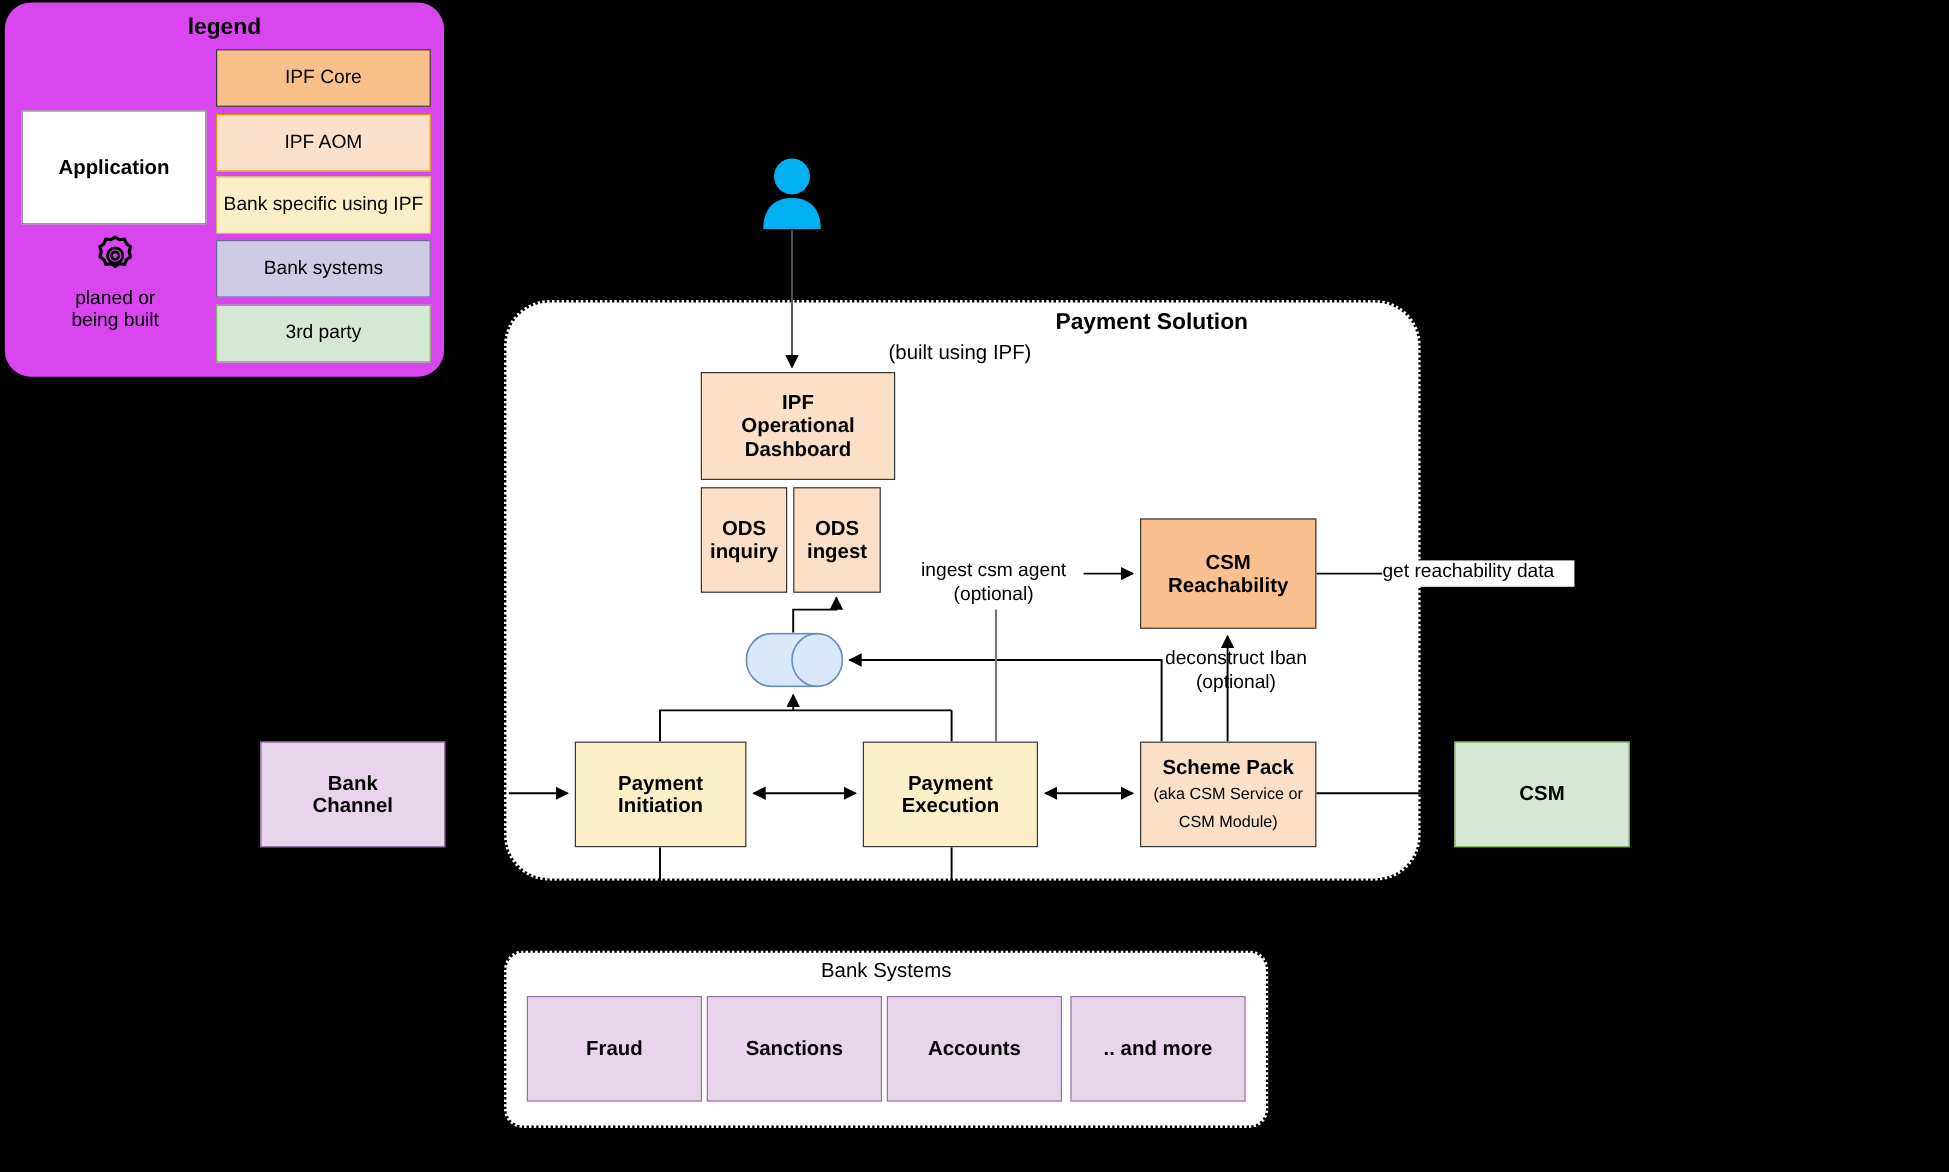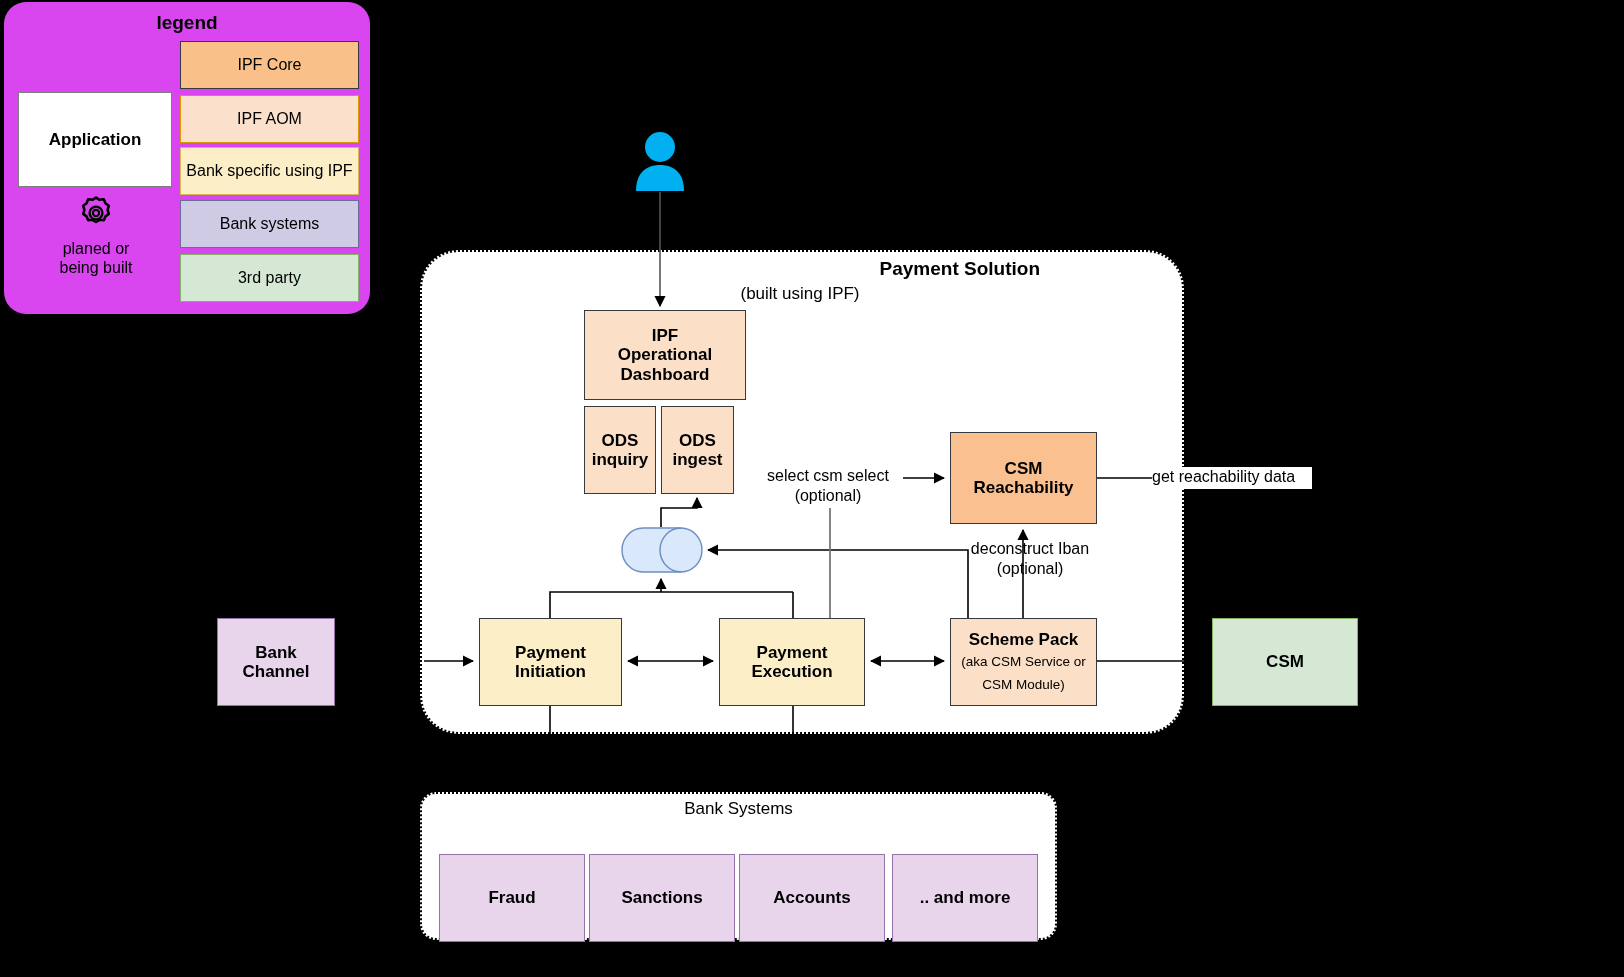--- a/index.html
+++ b/index.html
@@ -107,21 +107,21 @@
     font-size: 17px; font-weight: bold;
     padding: 2px 7px;
   }
   #scheme-pack .sub { font-size: 13.5px; font-weight: normal; margin-top: 3px; line-height: 1.45; }
 
   
   #datastore { left: 621px; top: 527px; width: 82px; height: 46px; }
 
   
   #bank-channel {
-    left: 217px; top: 618px; width: 118px; height: 88px;
+    left: 217px; top: 618px; width: 154px; height: 88px;
     background: #E8D5EC; border: 1.4px solid #9673A6;
     font-size: 17px; font-weight: bold;
   }
   #csm-external {
     left: 1212px; top: 618px; width: 146px; height: 88px;
     background: #D5E8D4; border: 1.4px solid #82B366;
     font-size: 17px; font-weight: bold;
   }
 
   
@@ -131,21 +131,21 @@
     border: 2px dotted #000000;
     border-radius: 16px;
   }
   #bank-systems-title {
     left: 420px; top: 799px; width: 637px;
     text-align: center; font-size: 17px; color: #000;
   }
   .bank-sys-item {
     top: 830px; width: 146px; height: 88px;
     background: #E8D5EC; border: 1.4px solid #9673A6;
-    font-size: 17px; font-weight: bold; margin-top: 24px;
+    font-size: 17px; font-weight: bold;
   }
 
   
   .edge-label {
     font-size: 16px; color: #000; text-align: center; line-height: 1.25;
   }
   #lbl-select-csm { left: 742px; top: 466px; width: 172px; }
   #lbl-deconstruct { left: 960px; top: 539px; width: 140px; }
   #lbl-get-reach {
     left: 1152px; top: 467px; width: 160px; height: 22px;
@@ -287,21 +287,21 @@
   <span>Execution</span>
 </div>
 
 <div class="abs box" id="scheme-pack">
   <span>Scheme Pack</span>
   <span class="sub">(aka CSM Service or</span>
   <span class="sub">CSM Module)</span>
 </div>
 
 <div class="abs edge-label" id="lbl-select-csm">
-  <div>select csm select</div>
+  <div>ingest csm agent</div>
   <div>(optional)</div>
 </div>
 <div class="abs edge-label" id="lbl-deconstruct">
   <div>deconstruct Iban</div>
   <div>(optional)</div>
 </div>
 <div class="abs edge-label" id="lbl-get-reach">get reachability data</div>
 
 <div class="abs box" id="bank-channel">
   <span>Bank</span>

